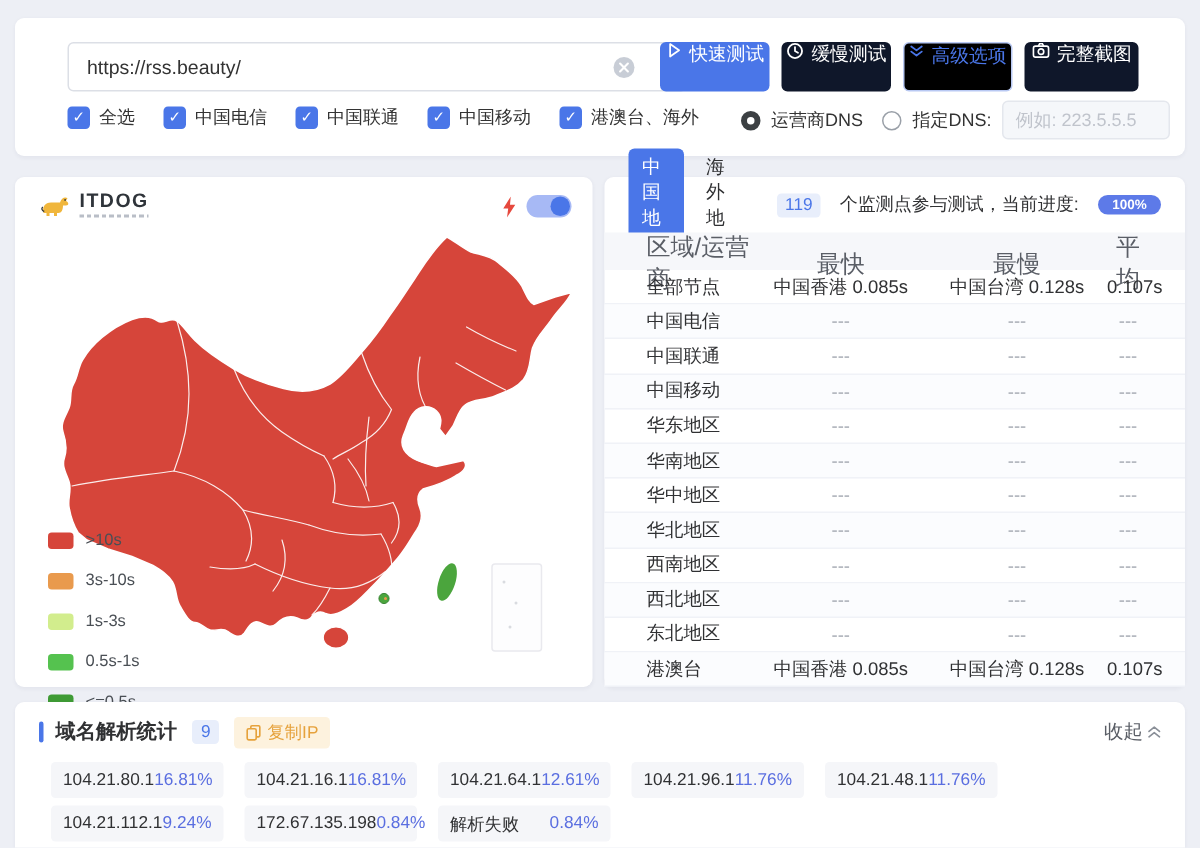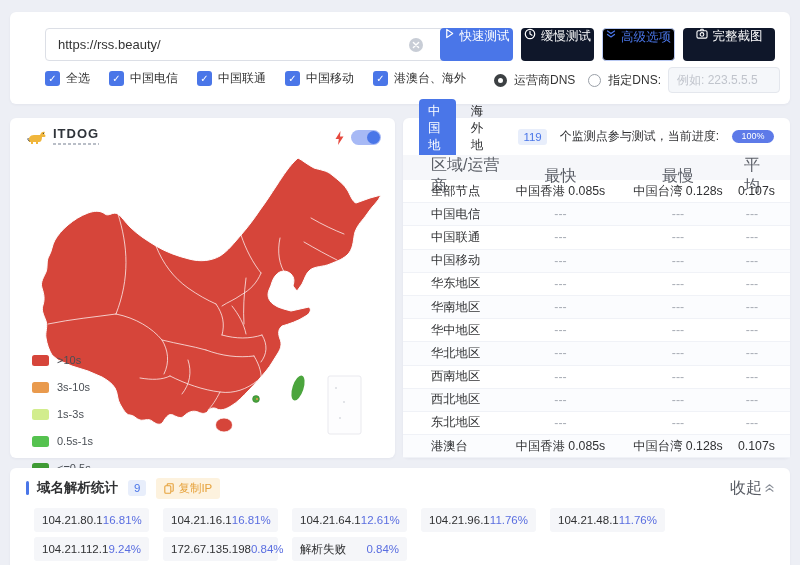--- a/index.html
+++ b/index.html
@@ -24,21 +24,21 @@
     position:absolute; top:16px; height:33px; border:none; border-radius:4px;
     font-size:12.5px; color:#fff; display:flex; align-items:flex-start; justify-content:center;
     gap:5px; cursor:pointer; font-family:inherit;
   }
   .btn-blue { background:#4a76e8; }
   .btn-orange { background:#0f172a; }
   .btn-plain { background:#000000; border:1px solid #b9c9f3; color:#4a76e8; }
   #btn-quick { left:430px; width:73px; }
   #btn-slow  { left:511px; width:73px; }
   #btn-adv   { left:592px; width:73px; }
-  #btn-shot  { left:673px; width:92px; }
+  #btn-shot  { left:673px; width:76px; }
 
   #checkbox-row { position:absolute; left:35px; top:58px; display:flex; gap:19px; align-items:center; }
   .cb-item { display:flex; align-items:center; gap:6px; cursor:pointer; }
   .cb-box {
     width:15px; height:15px; background:#4a76e8; border-radius:3px;
     color:#fff; font-size:10px; line-height:15px; text-align:center; flex:none;
   }
   .cb-label { font-size:12px; color:#333; }
 
   #dns-row { position:absolute; left:484px; top:55px; display:flex; align-items:center; gap:7px; }
@@ -69,41 +69,41 @@
 
   
   #res-card { left:403px; top:118px; width:387px; height:340px; }
   #res-head { position:absolute; left:0; top:0; width:100%; height:37px; display:flex; align-items:center; padding:0 16px; gap:13px; }
   .tab { font-size:12.5px; cursor:pointer; }
   .tab-active { background:#4a76e8; color:#fff; border-radius:4px; padding:4px 9px; }
   .tab-idle { color:#303133; padding:4px 2px; }
   #node-badge { margin-left:14px; background:#e8eefb; color:#4a76e8; border-radius:3px; padding:2px 5px; font-size:11.5px; }
   #progress-label { font-size:12px; color:#303133; white-space:nowrap; }
   #progress-bar { width:112px; height:13px; background:#5d7ae8; border-radius:7px;
-    color:#fff; font-size:9px; line-height:13px; text-align:center; }
+    color:#fff; font-size:9px; line-height:13px; text-align:center;font-weight:bold; }
 
   #res-table { position:absolute; left:0; top:37px; width:100%; }
   .rt-grid { display:grid; grid-template-columns:100px 115px 120px 1fr; align-items:center; }
   #rt-header { height:25px; background:#f6f7fa; color:#5a5e66; font-size:16px; }
   .rt-c1 { padding-left:28px; text-align:left; }
   .rt-c2, .rt-c3 { text-align:center; }
   .rt-c4 { text-align:center; padding-right:24px; }
   .rt-row { height:23.2px; font-size:12.3px; border-bottom:1px solid #f0f2f7; color:#303133; }
   .rt-row:nth-child(even) { background:#fbfcfe; }
   .rt-row .dash { color:#a8adb5; }
 
   
   #dns-card { left:10px; top:468px; width:780px; height:110px; }
   #dns-head { position:absolute; left:0; top:0; width:100%; height:40px; display:flex; align-items:center; padding:0 16px; }
   #dns-accent { width:3px; height:14px; background:#4a76e8; border-radius:2px; margin-right:8px; }
   #dns-title { font-size:13.5px; font-weight:bold; color:#303133; }
   #dns-count { margin-left:10px; background:#e8eefb; color:#4a76e8; border-radius:3px; padding:2px 6px; font-size:11.5px; }
   #copy-ip { margin-left:10px; background:#fdf2de; color:#e6a23c; border:none; border-radius:3px;
     padding:3px 8px; font-size:11.5px; display:flex; align-items:center; gap:4px; cursor:pointer; font-family:inherit; }
-  #collapse { margin-left:auto; color:#5a5e66; font-size:16px; display:flex; align-items:center; gap:3px; cursor:pointer; }
+  #collapse { margin-left:auto; color:#5a5e66; font-size:13px; display:flex; align-items:center; gap:3px; cursor:pointer; }
   #dns-chips { position:absolute; left:0; top:40px; width:100%; padding:0 24px;
     display:flex; flex-wrap:wrap; column-gap:14px; row-gap:5px; }
   .chip { width:115px; height:24px; background:#f5f6f9; border-radius:3px;
     display:flex; align-items:center; justify-content:space-between; padding:0 8px; }
   .chip-ip { font-size:11.5px; color:#303133; }
   .chip-pct { font-size:11.5px; color:#5a6ee0; }
 </style>
 </head>
 <body>
 

